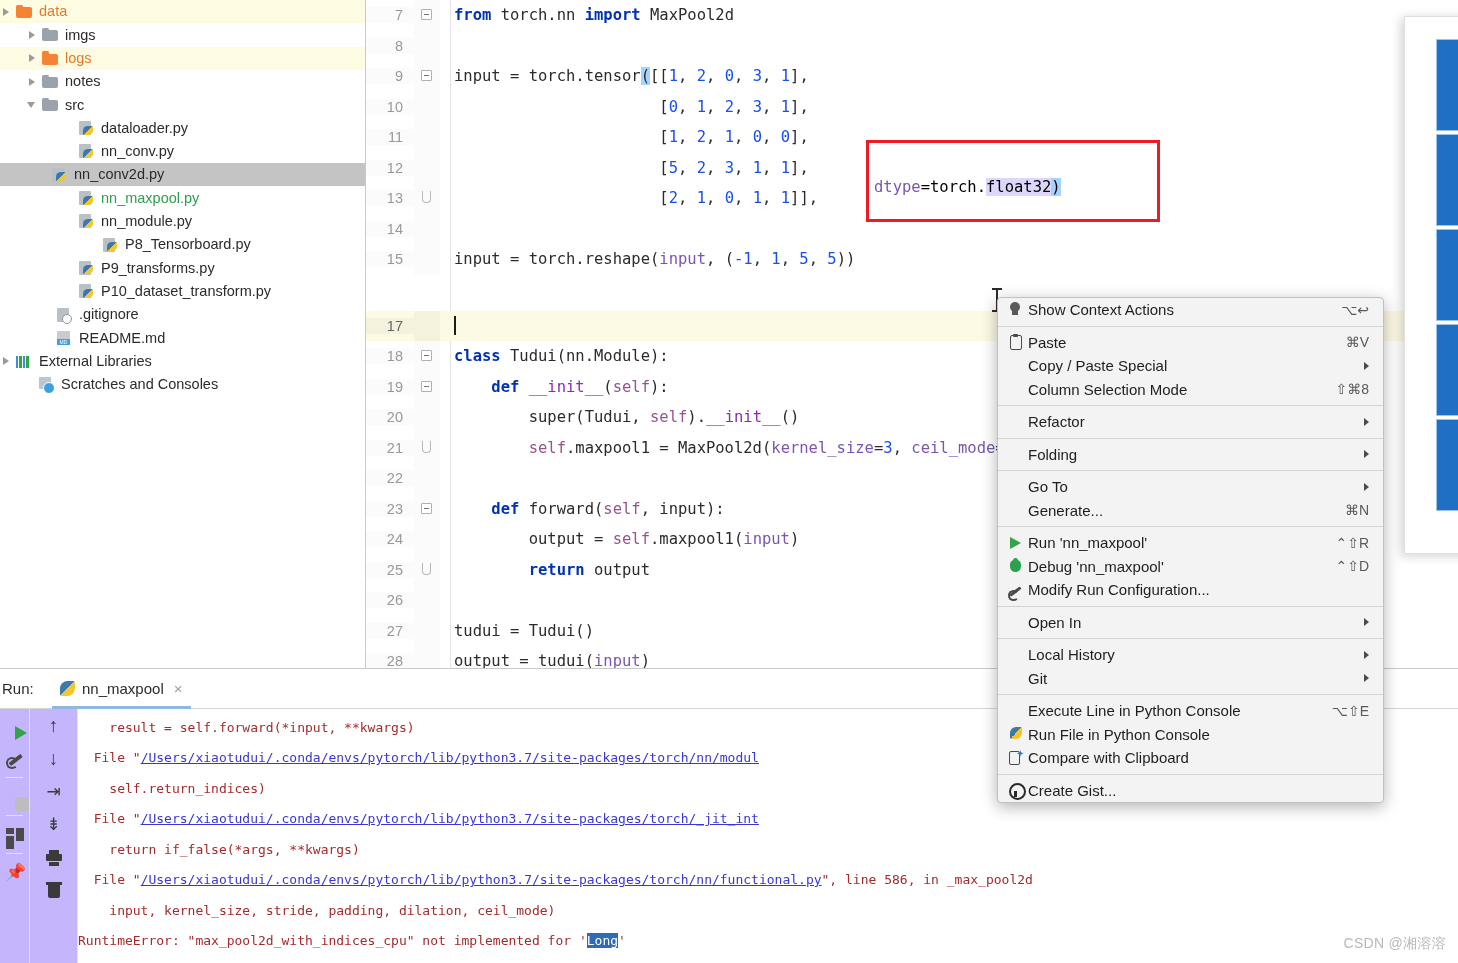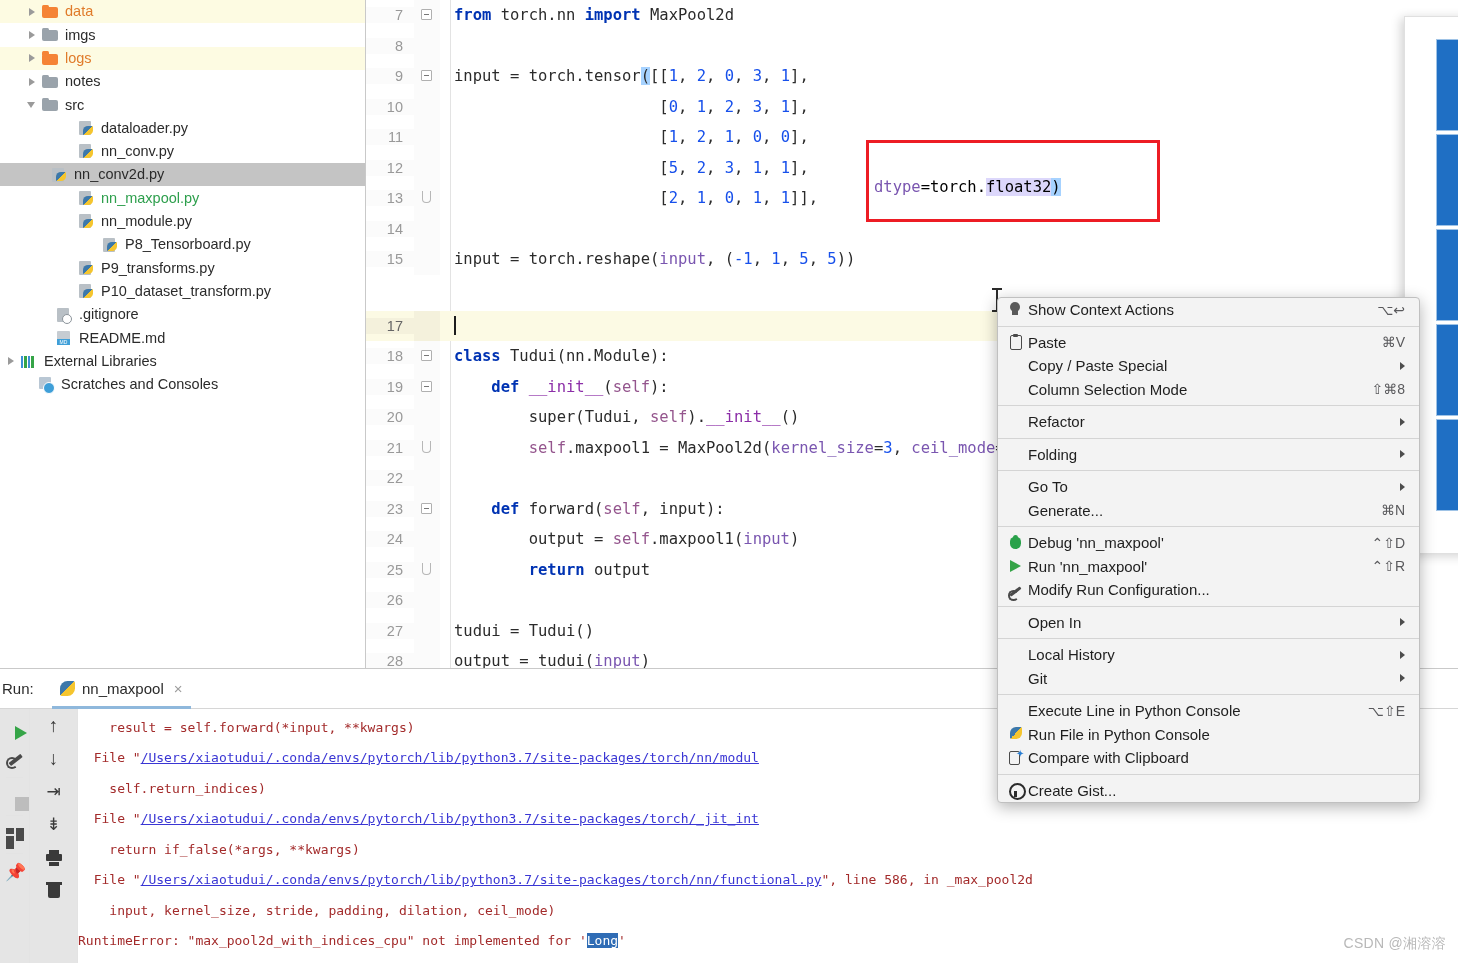--- a/index.html
+++ b/index.html
@@ -174,21 +174,21 @@
     box-shadow: -3px 2px 10px rgba(0,0,0,0.18); z-index: 4;
     padding: 22px 0 0 31px;
   }
   #side-popup .blk {
     width: 66px; height: 92px; background: #1f6fc4; margin-bottom: 3px;
     border: 1px solid #9fc3e6;
   }
 
   
   #context-menu {
-    position: absolute; left: 997px; top: 297px; width: 423px;
+    position: absolute; left: 997px; top: 297px; width: 387px;
     background: #f3f3f3; border: 1px solid #c0c0c0; border-radius: 4px;
     box-shadow: 0 4px 16px rgba(0,0,0,0.30); z-index: 20;
     font-size: 15px; color: #1e1e1e; overflow: hidden;
   }
   .mi {
     display: flex; align-items: center; height: 23.5px;
     padding: 0 14px 0 8px; position: relative;
   }
   .mi .micon { width: 22px; flex: 0 0 22px; position: relative; height: 16px; }
   .mi .mlabel { flex: 1; white-space: nowrap; line-height: 1; }
@@ -277,21 +277,21 @@
     background: #2b2b2b;
   }
   #ibeam::after {
     content: ""; position: absolute; left: 0; top: 0; width: 10px; height: 2px;
     background: #2b2b2b; box-shadow: 0 22px 0 0 #2b2b2b;
   }
 
   
   #run-panel {
     position: absolute; left: 0; top: 668px; width: 1458px; height: 295px;
-    background: #e5e5e5; border-top: 1px solid #c9c9c9;
+    background: #c4b5fd; border-top: 1px solid #c9c9c9;
   }
   #run-header {
     position: relative; height: 40px; background: #ffffff;
     border-bottom: 1px solid #d6d6d6; display: flex; align-items: center;
   }
   #run-label {
     margin-left: 2px; font-size: 15px; color: #2b2b2b; width: 50px;
   }
   #run-tab {
     display: flex; align-items: center; gap: 7px; height: 40px;
@@ -386,21 +386,21 @@
     position: absolute; right: 12px; bottom: 10px;
     font-size: 14px; color: #b8b8b8; letter-spacing: 0.3px;
   }
 </style>
 </head>
 <body>
 
 <div id="root">
 
   <div id="project-tree">
-      <div class="tree-row hl" style="padding-left: 26px;">
+      <div class="tree-row hl" style="">
         <span class="arrow right"></span>
         <span class="ico folder orange"></span>
         <span class="tname orange">data</span>
       </div>
       <div class="tree-row" style="padding-left: 26px;">
         <span class="arrow right"></span>
         <span class="ico folder"></span>
         <span class="tname">imgs</span>
       </div>
       <div class="tree-row hl" style="padding-left: 26px;">
@@ -461,21 +461,21 @@
       <div class="tree-row" style="padding-left: 40px;">
         <span class="arrow none"></span>
         <span class="ico git"></span>
         <span class="tname">.gitignore</span>
       </div>
       <div class="tree-row" style="padding-left: 40px;">
         <span class="arrow none"></span>
         <span class="ico md"></span>
         <span class="tname">README.md</span>
       </div>
-      <div class="tree-row" style="padding-left: 5px;">
+      <div class="tree-row" style="">
         <span class="arrow right"></span>
         <span class="ico lib">
           <i style="background: rgb(59, 143, 212);"></i>
           <i style="background: rgb(53, 164, 71);"></i>
           <i style="background: rgb(59, 143, 212);"></i>
           <i style="background: rgb(53, 164, 71);"></i>
         </span>
         <span class="tname">External Libraries</span>
       </div>
       <div class="tree-row" style="padding-left: 22px;">
@@ -663,28 +663,28 @@
         <span class="mlabel">Go To</span>
         <span class="marrow"></span>
       </div>
       <div class="mi">
         <span class="micon"></span>
         <span class="mlabel">Generate...</span>
         <span class="mshort">⌘N</span>
       </div>
       <div class="msep"></div>
       <div class="mi">
+        <span class="micon ic-play"></span>
+        <span class="mlabel">Run 'nn_maxpool'</span>
+        <span class="mshort">⌃⇧R</span>
+      </div>
+      <div class="mi">
         <span class="micon ic-bug"></span>
         <span class="mlabel">Debug 'nn_maxpool'</span>
         <span class="mshort">⌃⇧D</span>
-      </div>
-      <div class="mi">
-        <span class="micon ic-play"></span>
-        <span class="mlabel">Run 'nn_maxpool'</span>
-        <span class="mshort">⌃⇧R</span>
       </div>
       <div class="mi">
         <span class="micon ic-wrench"></span>
         <span class="mlabel">Modify Run Configuration...</span>
       </div>
       <div class="msep"></div>
       <div class="mi">
         <span class="micon"></span>
         <span class="mlabel">Open In</span>
         <span class="marrow"></span>

